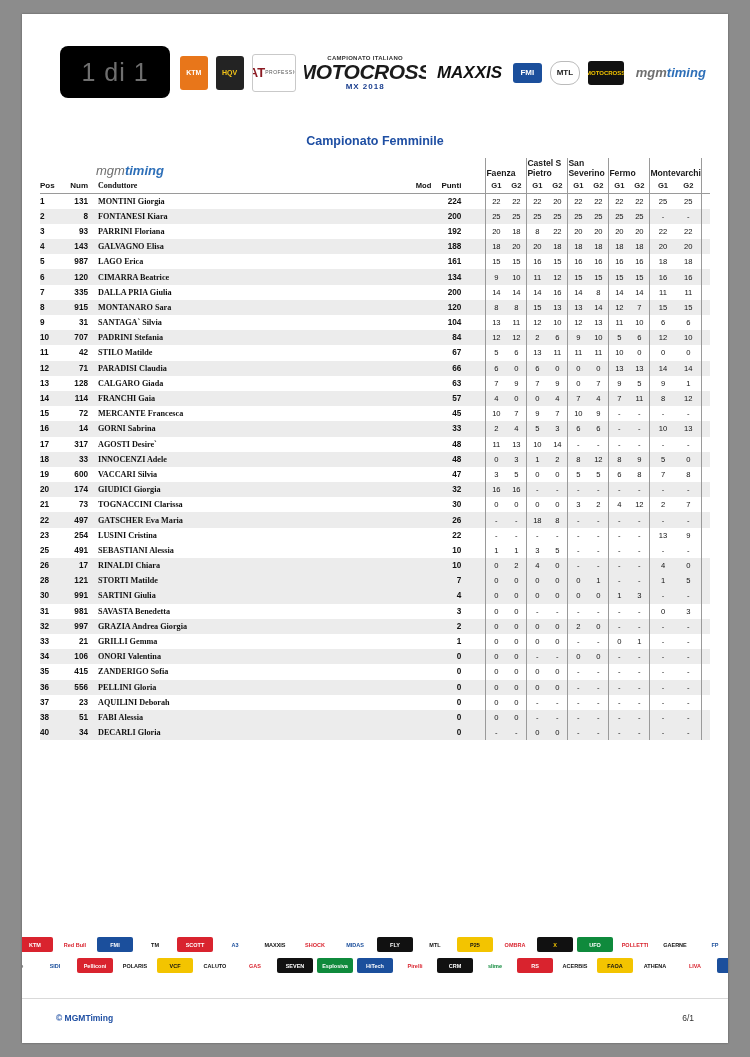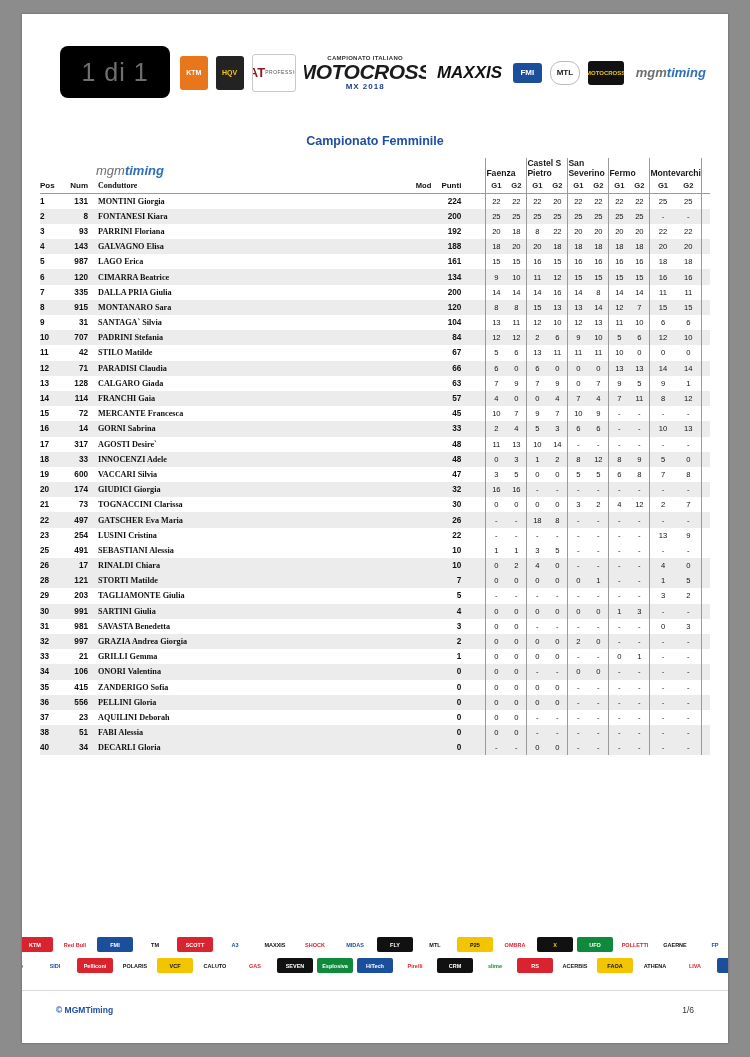--- a/index.html
+++ b/index.html
@@ -105,21 +105,21 @@
     position:absolute;left:18px;right:18px;bottom:64px;
   }
   .sprow{display:flex;justify-content:center;align-items:center;gap:4px;margin-bottom:6px;flex-wrap:nowrap;}
   .sp{
     height:15px;min-width:30px;
     display:flex;align-items:center;justify-content:center;
     font-size:5.5px;font-weight:bold;border-radius:2px;
     padding:0 3px;white-space:nowrap;overflow:hidden;
   }
   .footer{
-    position:absolute;left:0;right:0;bottom:8px;height:44px;
+    position:absolute;left:0;right:0;bottom:0;height:44px;
     border-top:1px solid #d9d9d9;
   }
   .footer .copy{
     position:absolute;left:34px;top:14px;
     color:#1f4fa3;font-size:8.5px;font-weight:bold;
   }
   .footer .pg{
     position:absolute;right:34px;top:14px;
     color:#333;font-size:8.5px;
   }
@@ -650,38 +650,20 @@
             <td class="g gsep">0</td>
             <td class="g">0</td>
             <td class="g gsep">0</td>
             <td class="g">0</td>
             <td class="g gsep">0</td>
             <td class="g">1</td>
             <td class="g gsep">-</td>
             <td class="g">-</td>
             <td class="g gsep">1</td>
             <td class="g">5</td>
-            <td class="endsep"></td>
-          </tr>
-          <tr>
-            <td class="pos">29</td>
-            <td class="num">203</td>
-            <td class="name">TAGLIAMONTE Giulia</td>
-            <td class="mod"></td>
-            <td class="punti">5</td>
-            <td class="g gsep">-</td>
-            <td class="g">-</td>
-            <td class="g gsep">-</td>
-            <td class="g">-</td>
-            <td class="g gsep">-</td>
-            <td class="g">-</td>
-            <td class="g gsep">-</td>
-            <td class="g">-</td>
-            <td class="g gsep">3</td>
-            <td class="g">2</td>
             <td class="endsep"></td>
           </tr>
           <tr class="alt">
             <td class="pos">30</td>
             <td class="num">991</td>
             <td class="name">SARTINI Giulia</td>
             <td class="mod"></td>
             <td class="punti">4</td>
             <td class="g gsep">0</td>
             <td class="g">0</td>
@@ -900,16 +882,16 @@
         <div class="sp" style="background: rgb(255, 255, 255); color: rgb(17, 17, 17);">ACERBIS</div>
         <div class="sp" style="background: rgb(243, 196, 0); color: rgb(17, 17, 17);">FAOA</div>
         <div class="sp" style="background: rgb(255, 255, 255); color: rgb(17, 17, 17);">ATHENA</div>
         <div class="sp" style="background: rgb(255, 255, 255); color: rgb(217, 35, 46);">LIVA</div>
         <div class="sp" style="background: rgb(27, 79, 156); color: rgb(255, 255, 255);">IB</div>
       </div>
   </div>
 
   <div class="footer">
     <div class="copy">© MGMTiming</div>
-    <div class="pg">1/6</div>
+    <div class="pg">6/1</div>
   </div>
 
 </div>
 
 </body></html>

